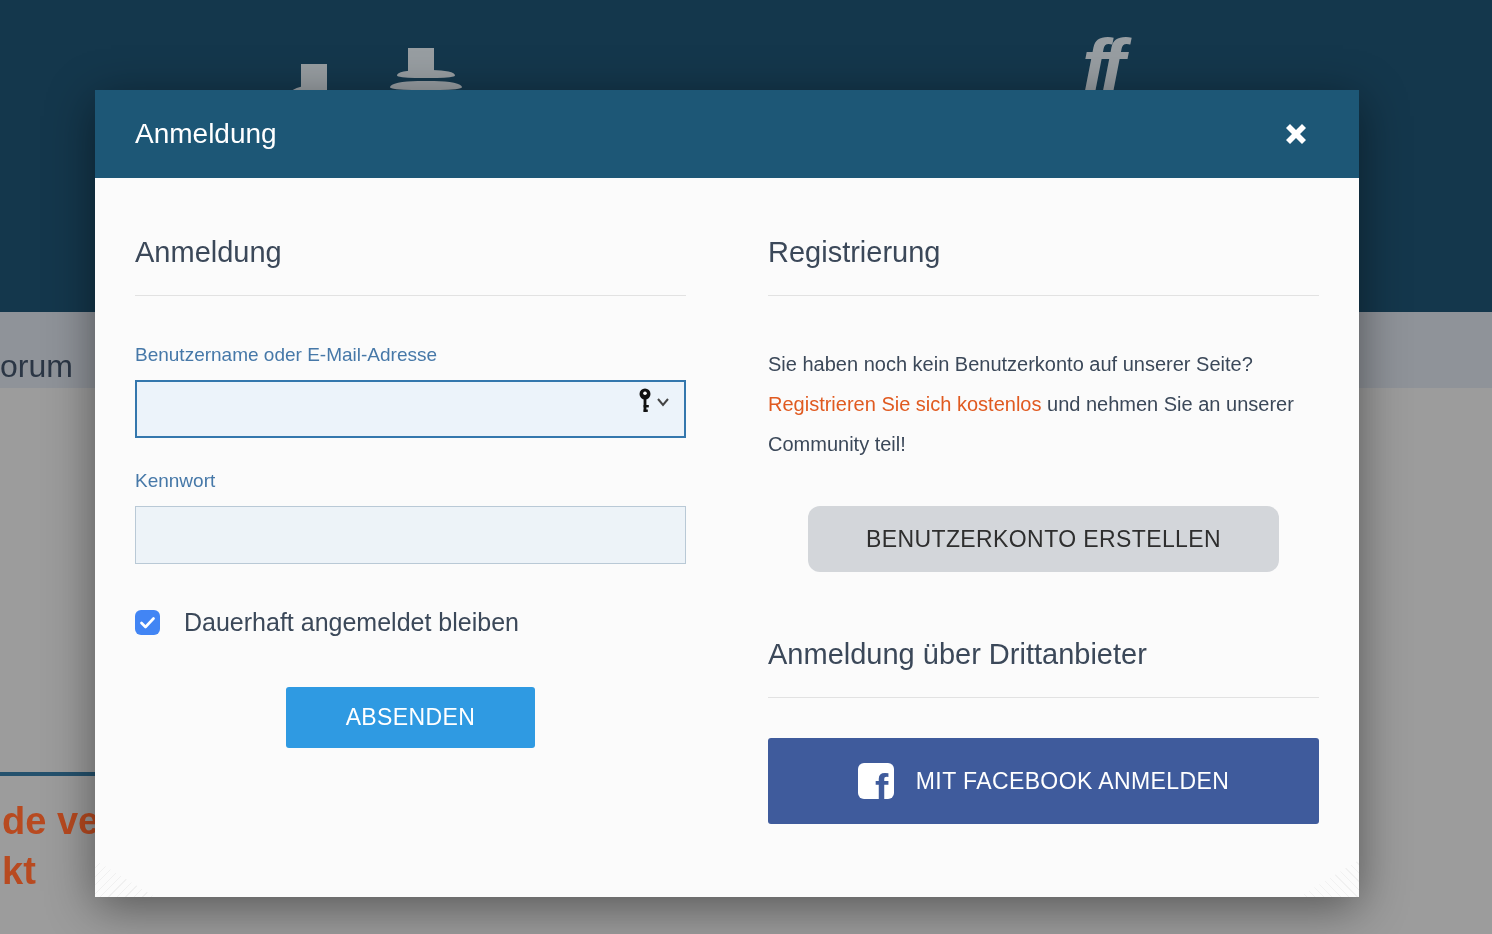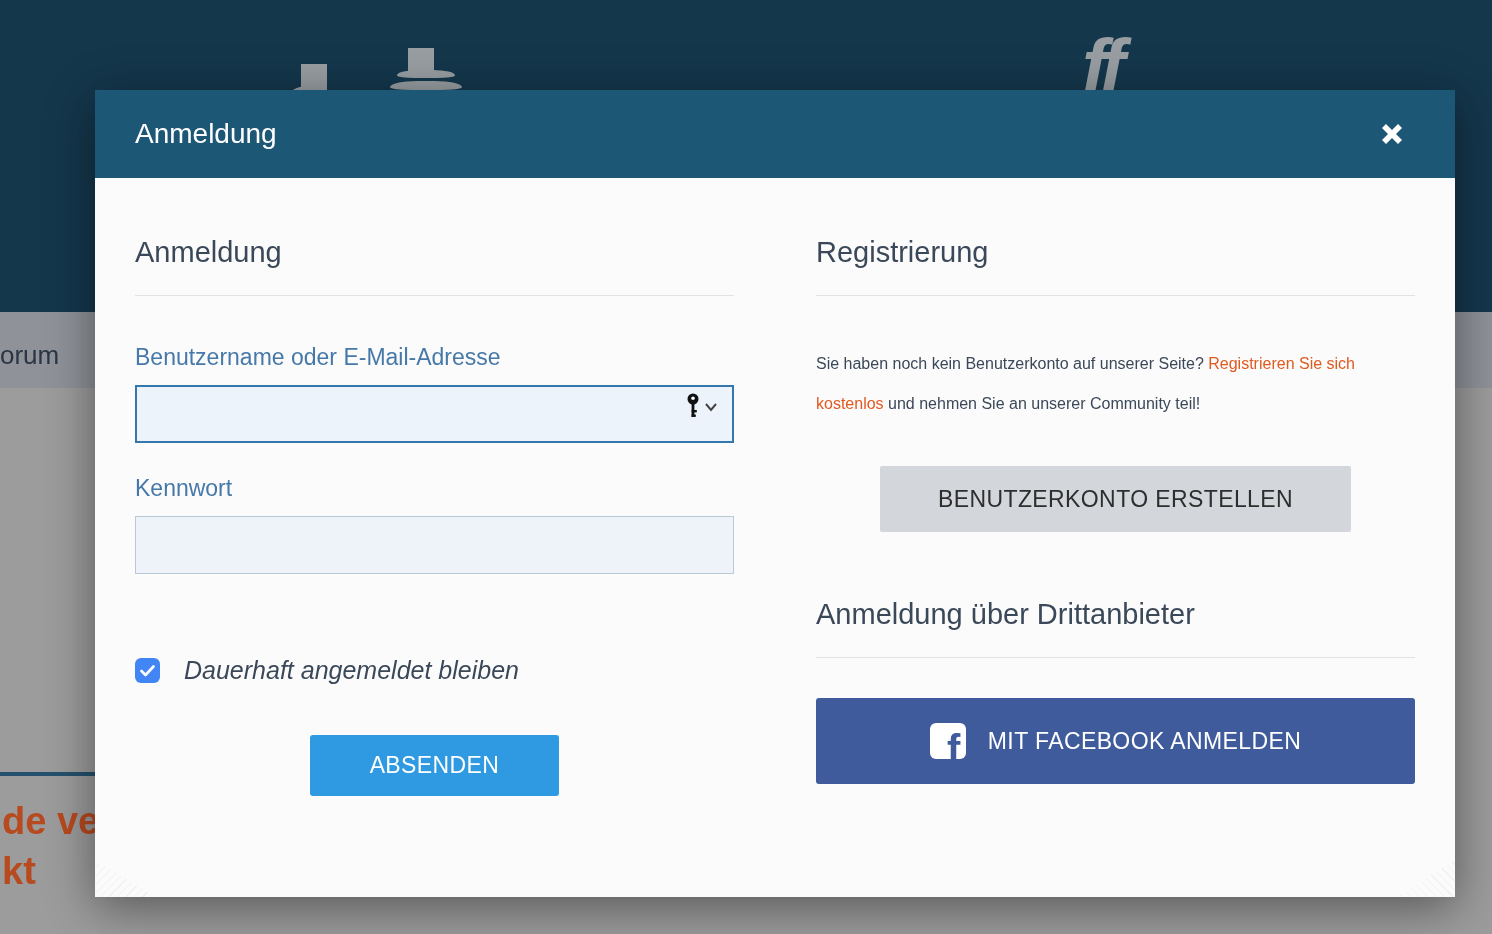--- a/index.html
+++ b/index.html
@@ -33,33 +33,33 @@
   .logo-ff {
     position:absolute; left:1082px; top:22px;
     font-family:Liberation Sans, sans-serif; font-style:italic; font-weight:bold;
     font-size:76px; color:#989ea2; letter-spacing:-6px;
   }
   .nav-band {
     position:absolute; left:0; top:312px; width:1492px; height:76px;
     background:#8f9399;
   }
   .nav-tab-fragment {
-    position:absolute; left:0; top:28px; font-size:26px; color:#2b3645;
+    position:absolute; left:0; top:36px; font-size:32px; color:#2b3645;
   }
   .thread-rule {
     position:absolute; left:0; top:772px; width:150px; height:4px; background:#24516d;
   }
   .thread-title-fragment {
     position:absolute; left:2px; top:796px; width:160px;
     font-size:38px; font-weight:bold; color:#b84a20; line-height:50px;
   }
 
   
   .modal {
-    position:absolute; left:95px; top:90px; width:1360px; height:807px;
+    position:absolute; left:95px; top:90px; width:1264px; height:807px;
     background:#fbfbfb;
     box-shadow:0 10px 45px rgba(0,0,0,0.45);
     z-index:10;
   }
   .modal::before, .modal::after {
     content:""; position:absolute; bottom:0; width:60px; height:45px; z-index:1;
     background:repeating-linear-gradient(135deg, rgba(0,0,0,0) 0 5px, rgba(0,0,0,0.045) 5px 6px);
   }
   .modal::before { left:0;  clip-path:polygon(0 100%, 100% 100%, 0 18%); }
   .modal::after  { right:0; clip-path:polygon(100% 100%, 0 100%, 100% 18%); transform:scaleX(1); background:repeating-linear-gradient(45deg, rgba(0,0,0,0) 0 5px, rgba(0,0,0,0.04) 5px 6px); }
@@ -79,69 +79,69 @@
     display:grid; grid-template-columns:1fr 1fr; column-gap:82px;
     padding:58px 40px 0 40px;
   }
   .col { display:flex; flex-direction:column; }
 
   .section-heading {
     font-size:29px; font-weight:400; color:#3b4859;
     padding-bottom:26px; border-bottom:1px solid #e2e2e2;
   }
 
-  .field-label { margin-top:48px; font-size:23px; color:#4678a8; }
+  .field-label { margin-top:48px; font-size:19px; color:#4678a8; }
   .text-input {
     margin-top:14px; height:58px; width:100%;
     font-size:24px; color:#333; padding:0 46px 0 14px;
     outline:none;
   }
   .input-focused { border:2px solid #3477ad; background:#ecf3fa; }
   .input-normal  { border:1px solid #b9c9d6; background:#edf3f8; }
   .input-wrap { position:relative; width:100%; }
   .autofill-icons {
     position:absolute; right:16px; top:50%; transform:translateY(-50%);
     display:flex; align-items:center; gap:4px;
   }
 
   .forgot-link { margin-top:14px; font-size:23px; color:#d4511f; cursor:pointer; width:max-content; }
 
-  .remember-row { margin-top:82px; display:flex; align-items:center; gap:24px;font-style:italic; }
+  .remember-row { margin-top:44px; display:flex; align-items:center; gap:24px; }
   .checkbox {
     width:25px; height:25px; border-radius:6px; background:#4285f4;
     display:flex; align-items:center; justify-content:center; cursor:pointer; flex:none;
   }
   .remember-label { font-size:25px; color:#3b4859; }
 
   .btn {
     border:none; cursor:pointer; font-family:"Liberation Sans", sans-serif;
     font-size:23px; letter-spacing:0.4px; border-radius:3px;
   }
   .btn-primary {
     margin:50px auto 0 auto; background:#2f9ae2; color:#ffffff;
     padding:0 60px; height:61px;
   }
   .btn-gray {
     margin:42px auto 0 auto; background:#d3d6da; color:#2e2e2e;
-    padding:0 58px; height:66px; border-radius:2px;
+    padding:0 58px; height:66px; border-radius:12px;
   }
   .btn-facebook {
     margin-top:40px; width:100%; height:86px; background:#3f5b9c; color:#ffffff;
     display:flex; align-items:center; justify-content:center; gap:22px;
   }
   .fb-icon {
     width:36px; height:36px; background:#ffffff; border-radius:6px;
     position:relative; overflow:hidden; flex:none;
   }
   .fb-icon span {
     position:absolute; right:5px; bottom:-13px;
     font-size:40px; font-weight:bold; color:#3f5b9c;
   }
 
-  .reg-text { margin-top:48px; font-size:16px; line-height:40px; color:#3b4859; }
+  .reg-text { margin-top:48px; font-size:20px; line-height:40px; color:#3b4859; }
   .reg-text .link { color:#e05a20; cursor:pointer; }
 
   .heading-gap { margin-top:66px; }
 </style>
 </head>
 <body>
 
 <div class="page-header">
   <div class="logo-funnel-small">
     <div class="flare"></div>

